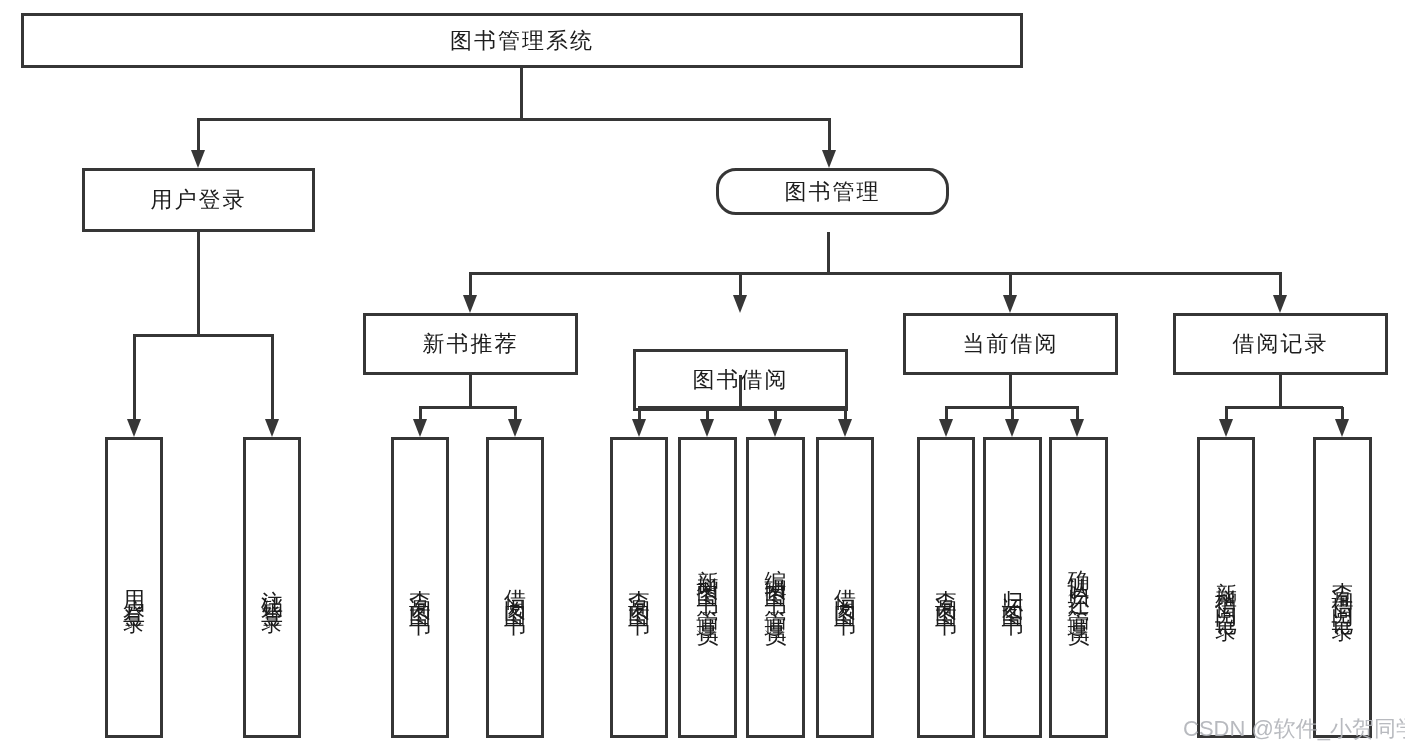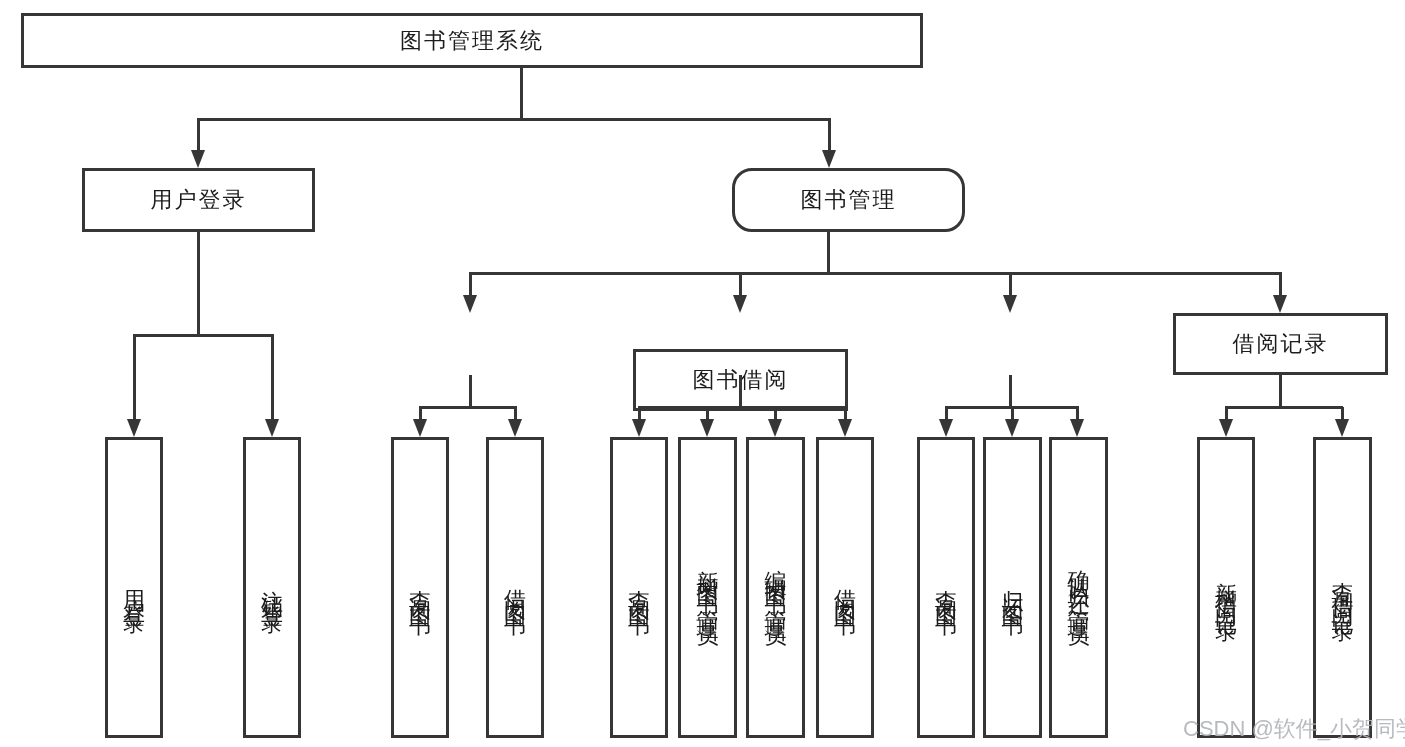--- a/index.html
+++ b/index.html
@@ -51,35 +51,35 @@
     white-space:nowrap;
     z-index:5;
     font-family:"Liberation Sans", sans-serif;
   }
 </style>
 </head>
 <body>
 
 <div class="stage">
 
-  <div class="node h" style="left:21px;top:13px;width:902px;height:55px;">
+  <div class="node h" style="left:21px;top:13px;width:1002px;height:55px;">
     <span>图书管理系统</span>
   </div>
 
   <div class="line" style="left:520px;top:68px;width:3px;height:51px;"></div>
   <div class="line" style="left:197px;top:118px;width:634px;height:3px;"></div>
   <div class="line" style="left:197px;top:119px;width:3px;height:33px;"></div>
   <div class="arrow" style="left:191px;top:150px;"></div>
   <div class="line" style="left:828px;top:119px;width:3px;height:33px;"></div>
   <div class="arrow" style="left:822px;top:150px;"></div>
 
   <div class="node h" style="left:82px;top:168px;width:233px;height:64px;">
     <span>用户登录</span>
   </div>
-  <div class="node h" style="left:732px;top:168px;width:233px;height:64px;border-radius:20px;">
+  <div class="node h" style="left:716px;top:168px;width:233px;height:47px;border-radius:20px;">
     <span>图书管理</span>
   </div>
 
   <div class="line" style="left:197px;top:232px;width:3px;height:103px;"></div>
   <div class="line" style="left:133px;top:334px;width:141px;height:3px;"></div>
   <div class="line" style="left:133px;top:335px;width:3px;height:86px;"></div>
   <div class="arrow" style="left:127px;top:419px;"></div>
   <div class="line" style="left:271px;top:335px;width:3px;height:86px;"></div>
   <div class="arrow" style="left:265px;top:419px;"></div>
 
@@ -87,22 +87,28 @@
   <div class="line" style="left:469px;top:272px;width:813px;height:3px;"></div>
   <div class="line" style="left:469px;top:273px;width:3px;height:24px;"></div>
   <div class="arrow" style="left:463px;top:295px;"></div>
   <div class="line" style="left:739px;top:273px;width:3px;height:24px;"></div>
   <div class="arrow" style="left:733px;top:295px;"></div>
   <div class="line" style="left:1009px;top:273px;width:3px;height:24px;"></div>
   <div class="arrow" style="left:1003px;top:295px;"></div>
   <div class="line" style="left:1279px;top:273px;width:3px;height:24px;"></div>
   <div class="arrow" style="left:1273px;top:295px;"></div>
 
+  <div class="node h" style="left:363px;top:313px;width:215px;height:62px;">
+    <span>新书推荐</span>
+  </div>
   <div class="node h" style="left:633px;top:313px;width:215px;height:62px;margin-top:36px;">
     <span>图书借阅</span>
+  </div>
+  <div class="node h" style="left:903px;top:313px;width:215px;height:62px;">
+    <span>当前借阅</span>
   </div>
   <div class="node h" style="left:1173px;top:313px;width:215px;height:62px;">
     <span>借阅记录</span>
   </div>
 
   <div class="line" style="left:469px;top:375px;width:3px;height:32px;"></div>
   <div class="line" style="left:419px;top:406px;width:98px;height:3px;"></div>
   <div class="line" style="left:419px;top:407px;width:3px;height:14px;"></div>
   <div class="arrow" style="left:413px;top:419px;"></div>
   <div class="line" style="left:514px;top:407px;width:3px;height:14px;"></div>

